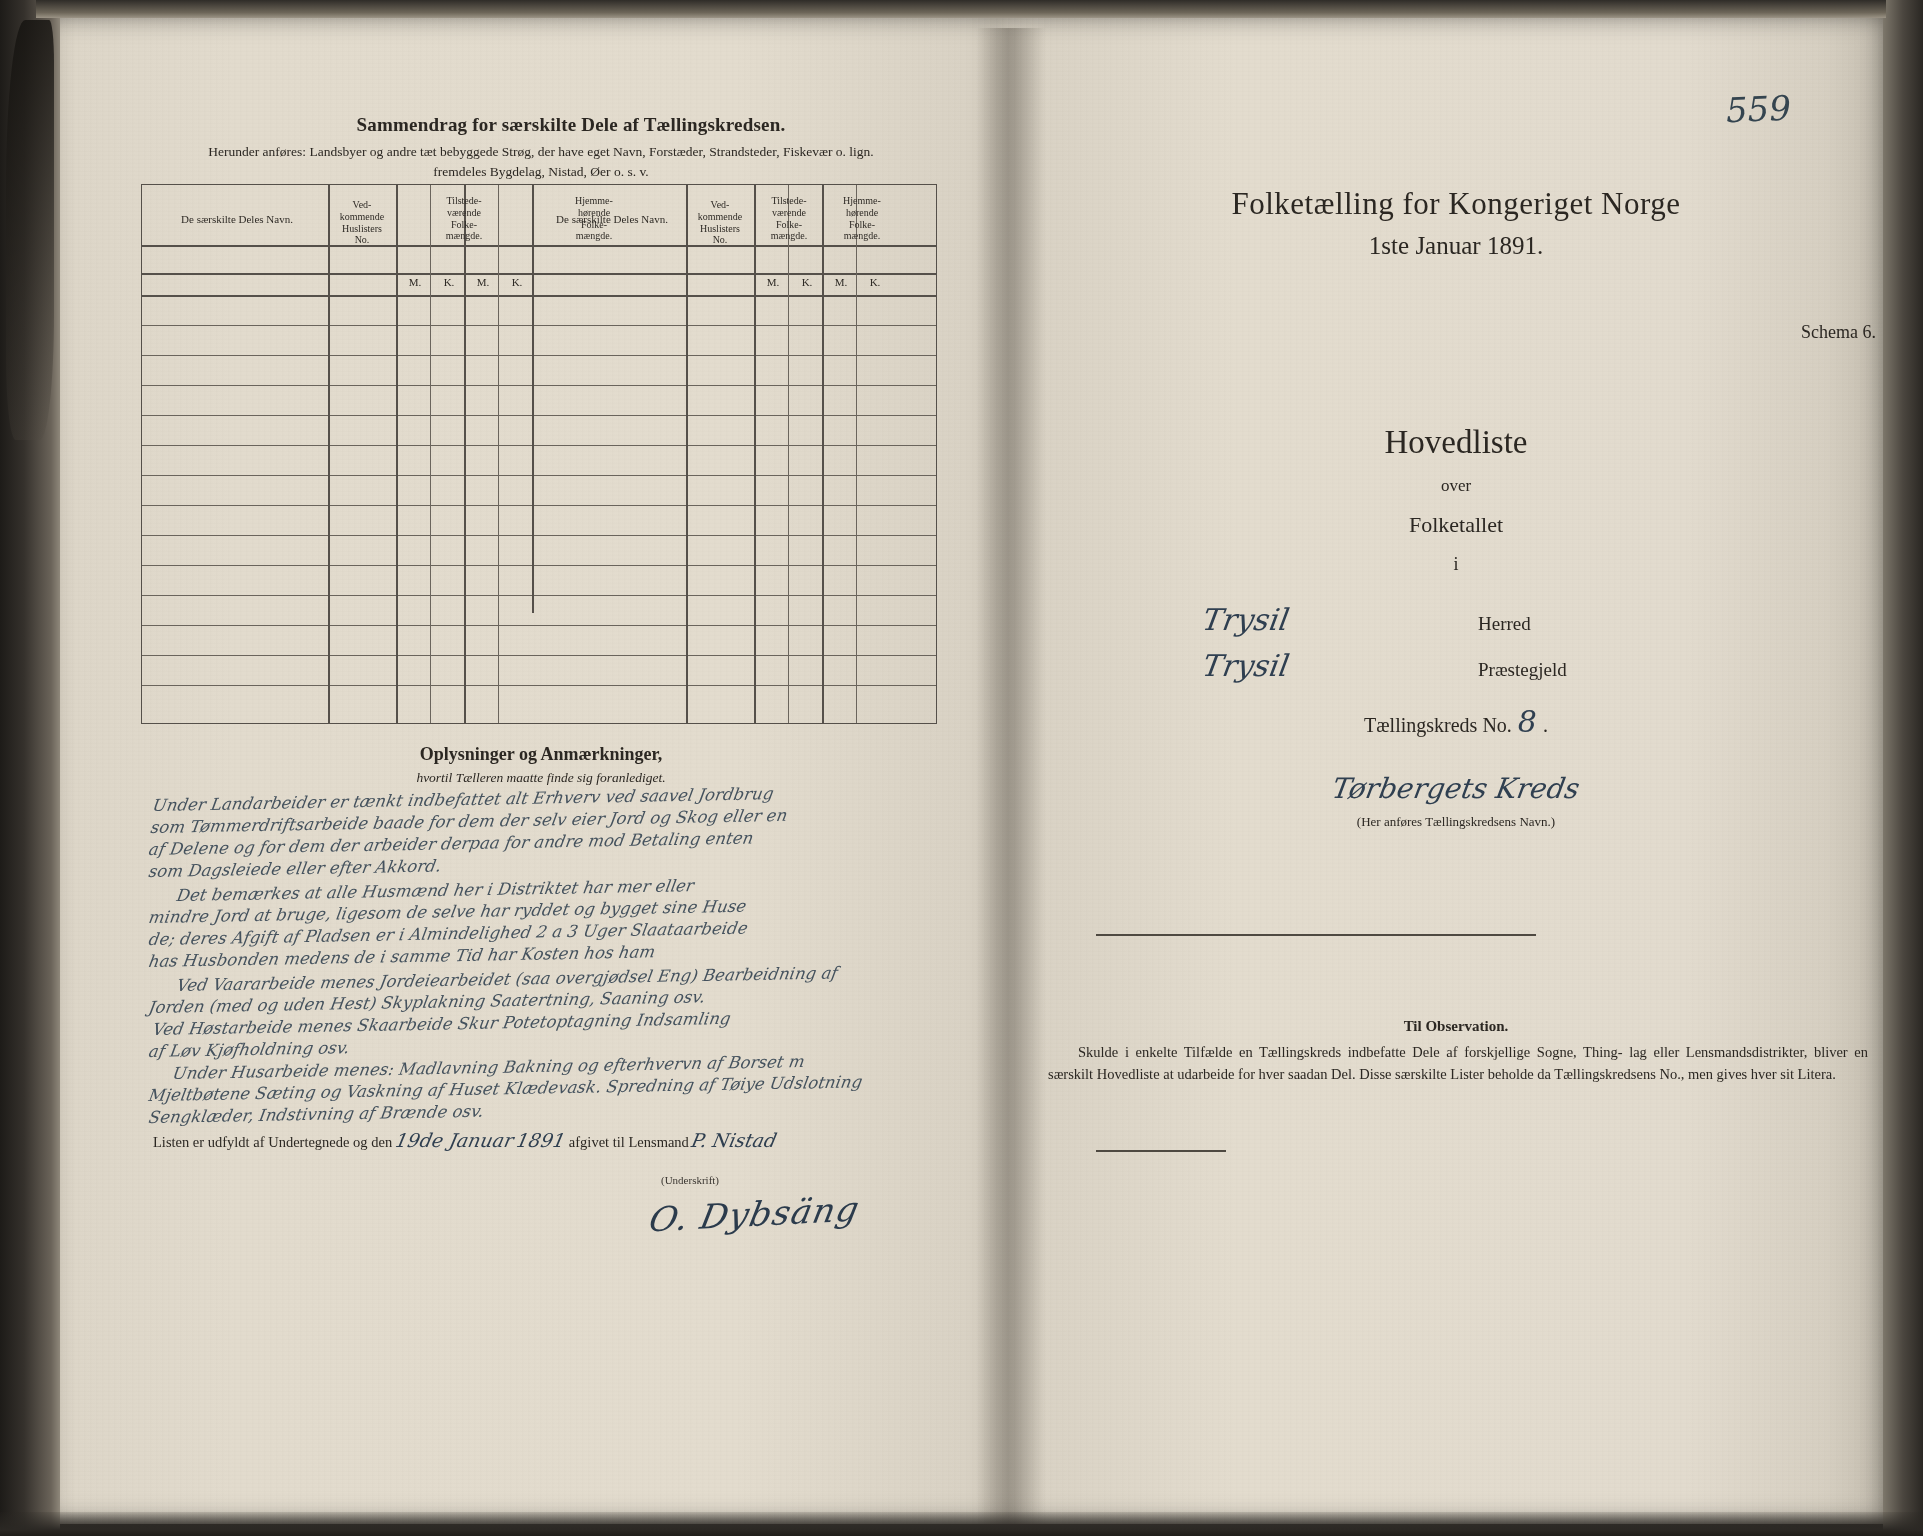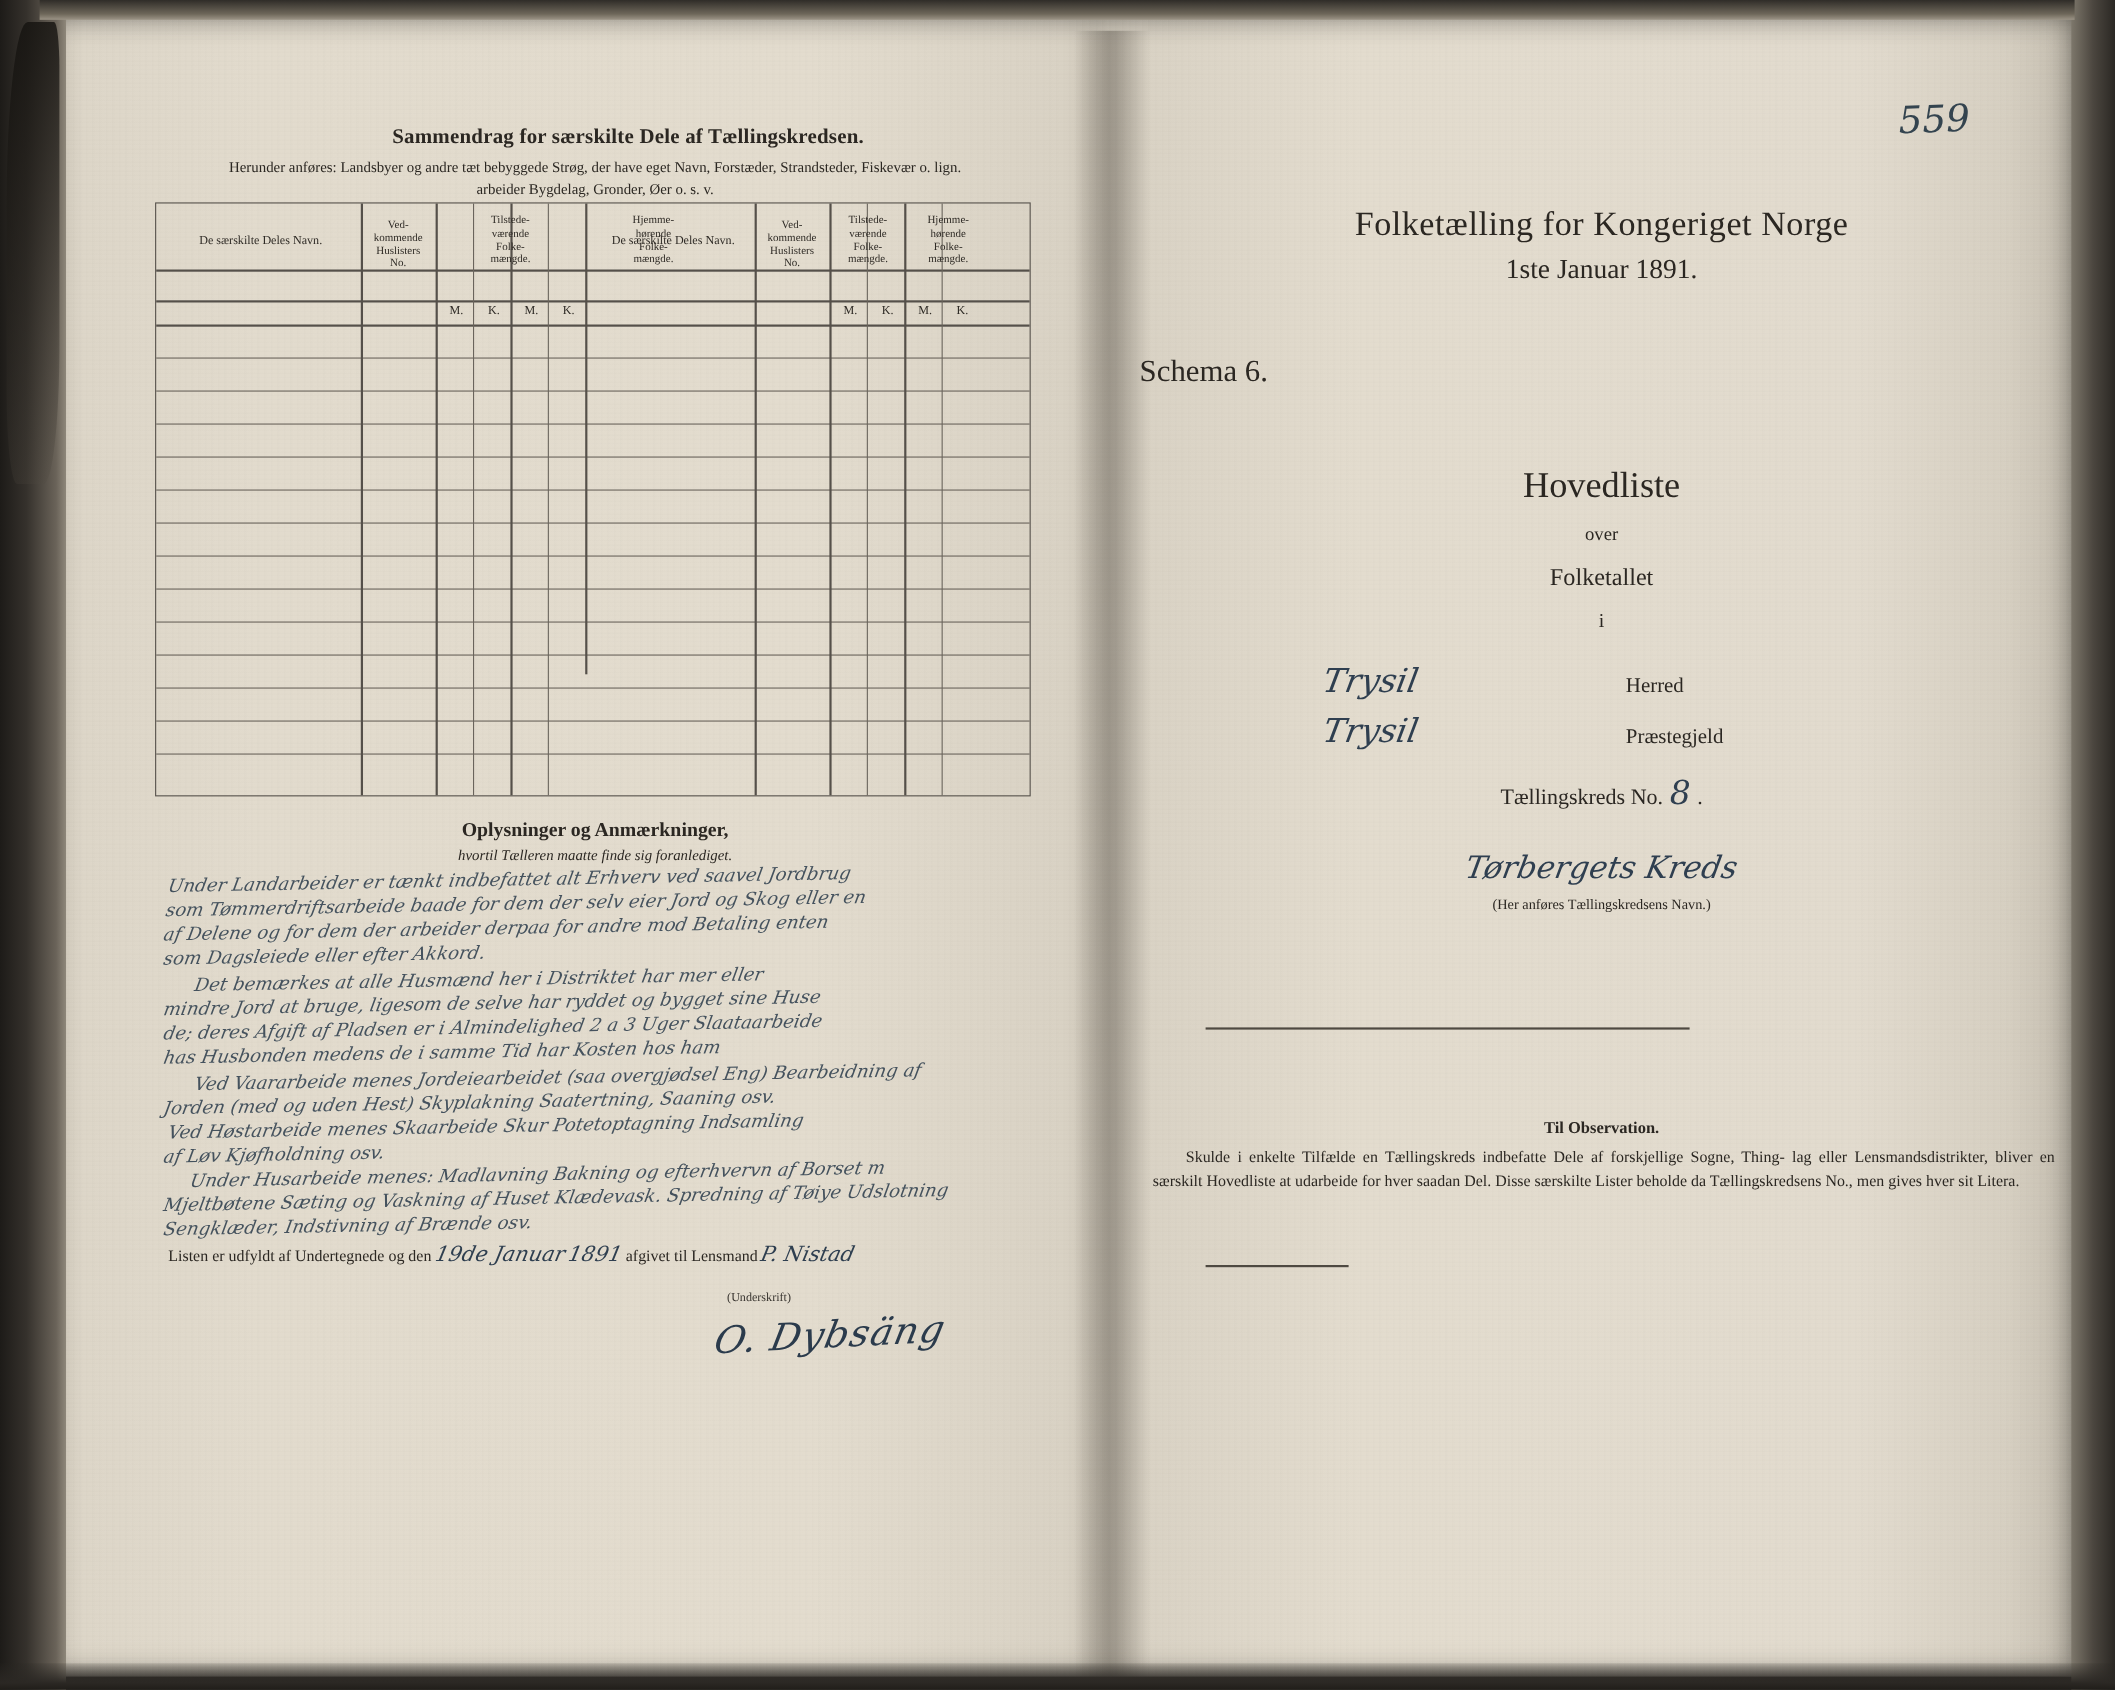--- a/index.html
+++ b/index.html
@@ -223,22 +223,22 @@
   }
   .r-date {
     position: absolute;
     left: 0; top: 178px; width: 840px;
     text-align: center;
     font-size: 25px;
   }
   .r-schema {
     position: absolute;
     left: 0; top: 268px; width: 840px;
-    text-align: left;
-    font-size: 28px;
+    text-align: right;
+    font-size: 18px;
   }
   .r-hoved {
     position: absolute;
     left: 0; top: 370px; width: 840px;
     text-align: center;
     font-size: 33px;
   }
   .r-over {
     position: absolute;
     left: 0; top: 422px; width: 840px;
@@ -335,21 +335,21 @@
 
 <div class="spread">
   <div class="grain"></div>
   <div class="gutter"></div>
 
   <div class="left-page ink">
 
     <div class="sammendrag-title">Sammendrag for særskilte Dele af Tællingskredsen.</div>
     <div class="sammendrag-sub">
       <span>Herunder anføres: Landsbyer og andre tæt bebyggede Strøg, der have eget Navn, Forstæder, Strandsteder, Fiskevær o. lign.</span><br>
-      <span>arbeider Bygdelag, Gronder, Øer o. s. v.</span>
+      <span>fremdeles Bygdelag, Nistad, Øer o. s. v.</span>
     </div>
 
     <div class="tbl">
 
       <div class="hline heavy" style="top:60px"></div>
       <div class="hline heavy" style="top:88px"></div>
       <div class="hline heavy" style="top:110px"></div>
 
       <div class="hline" style="top:140px"></div>
       <div class="hline" style="top:170px"></div>

